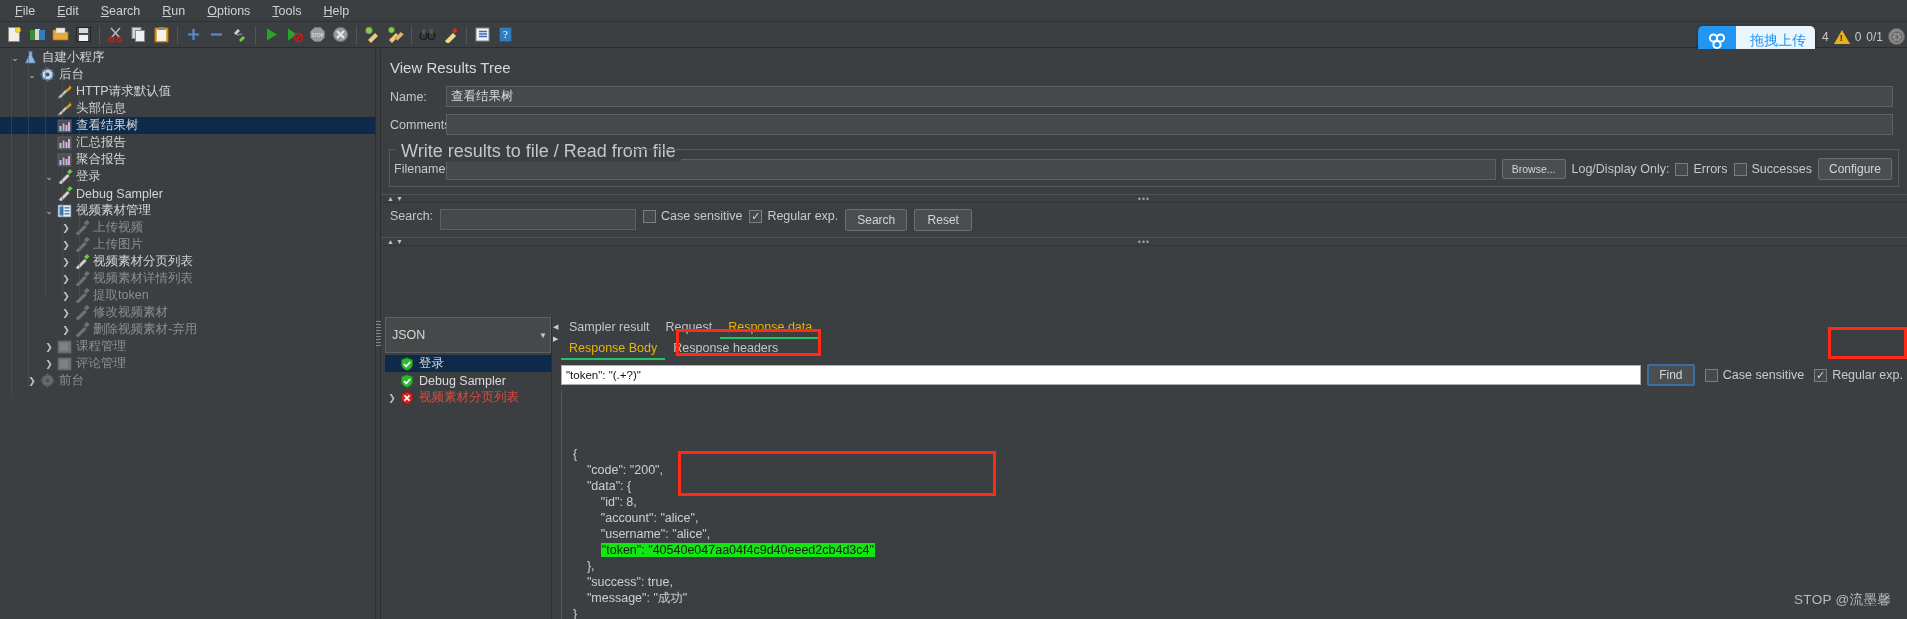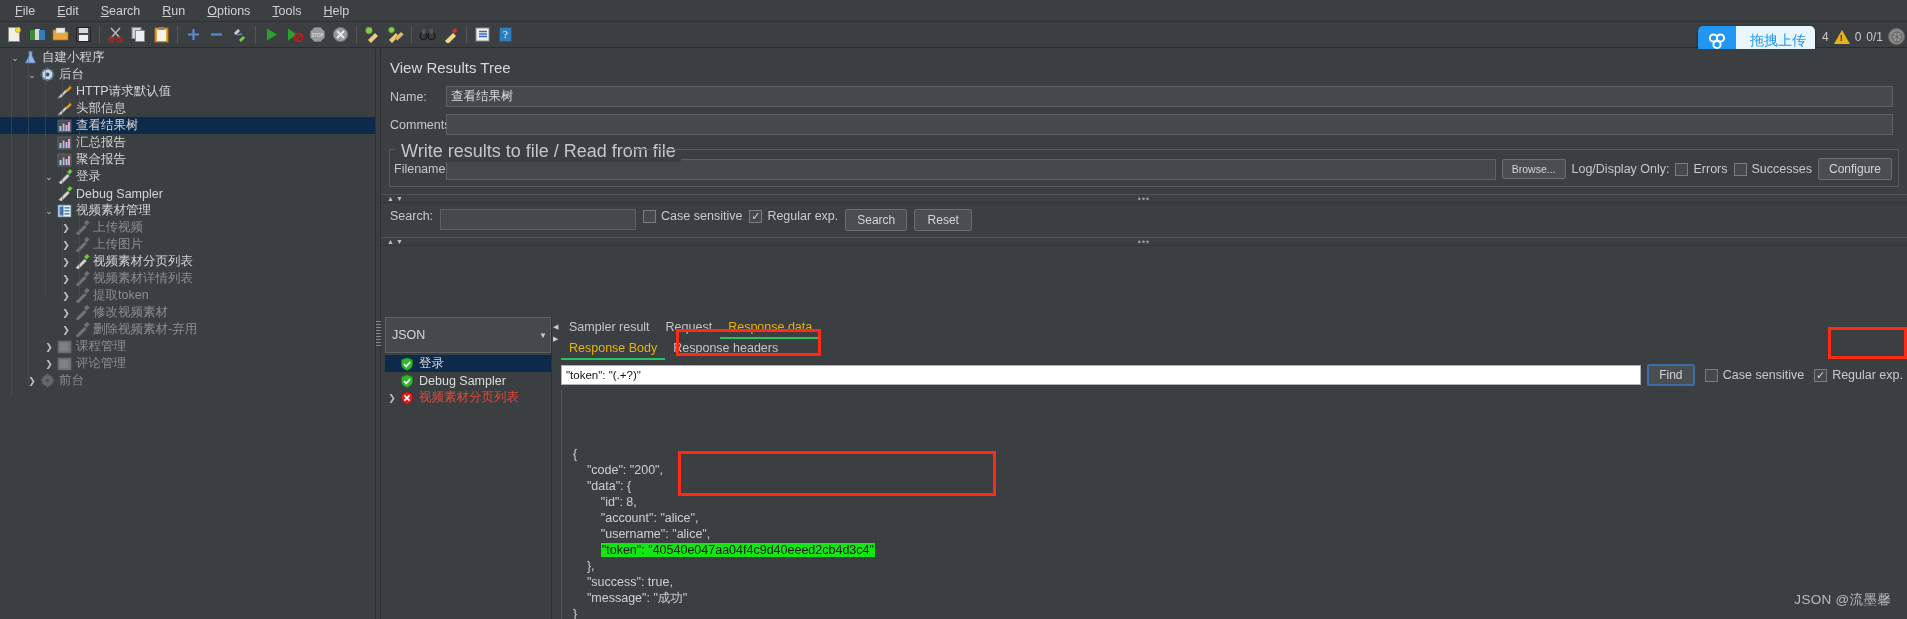--- a/index.html
+++ b/index.html
@@ -782,21 +782,21 @@
             </label>
           </div>
 
           <div class="resp-body">
             <div class="resp-left-rule"></div>
             <div id="json-body" style="padding-left:10px;"><div class="json-line">{</div><div class="json-line">&nbsp;&nbsp;&nbsp;&nbsp;"code": "200",</div><div class="json-line">&nbsp;&nbsp;&nbsp;&nbsp;"data": {</div><div class="json-line">&nbsp;&nbsp;&nbsp;&nbsp;&nbsp;&nbsp;&nbsp;&nbsp;"id": 8,</div><div class="json-line">&nbsp;&nbsp;&nbsp;&nbsp;&nbsp;&nbsp;&nbsp;&nbsp;"account": "alice",</div><div class="json-line">&nbsp;&nbsp;&nbsp;&nbsp;&nbsp;&nbsp;&nbsp;&nbsp;"username": "alice",</div><div class="json-line">&nbsp;&nbsp;&nbsp;&nbsp;&nbsp;&nbsp;&nbsp;&nbsp;<span class="hl-token">"token": "40540e047aa04f4c9d40eeed2cb4d3c4"</span></div><div class="json-line">&nbsp;&nbsp;&nbsp;&nbsp;},</div><div class="json-line">&nbsp;&nbsp;&nbsp;&nbsp;"success": true,</div><div class="json-line">&nbsp;&nbsp;&nbsp;&nbsp;"message": "成功"</div><div class="json-line">}</div></div>
           </div>
         </div>
       </div>
 
-      <div class="watermark">JSON @流墨馨</div>
+      <div class="watermark">STOP @流墨馨</div>
     </div>
   </div>
 
   <div class="red-box" style="left:676px; top:329px; width:145px; height:27px;"></div>
   <div class="red-box" style="left:678px; top:451px; width:318px; height:45px;"></div>
   <div class="red-box" style="left:1828px; top:327px; width:79px; height:32px;"></div>
 
 </div>
 
 </body></html>

